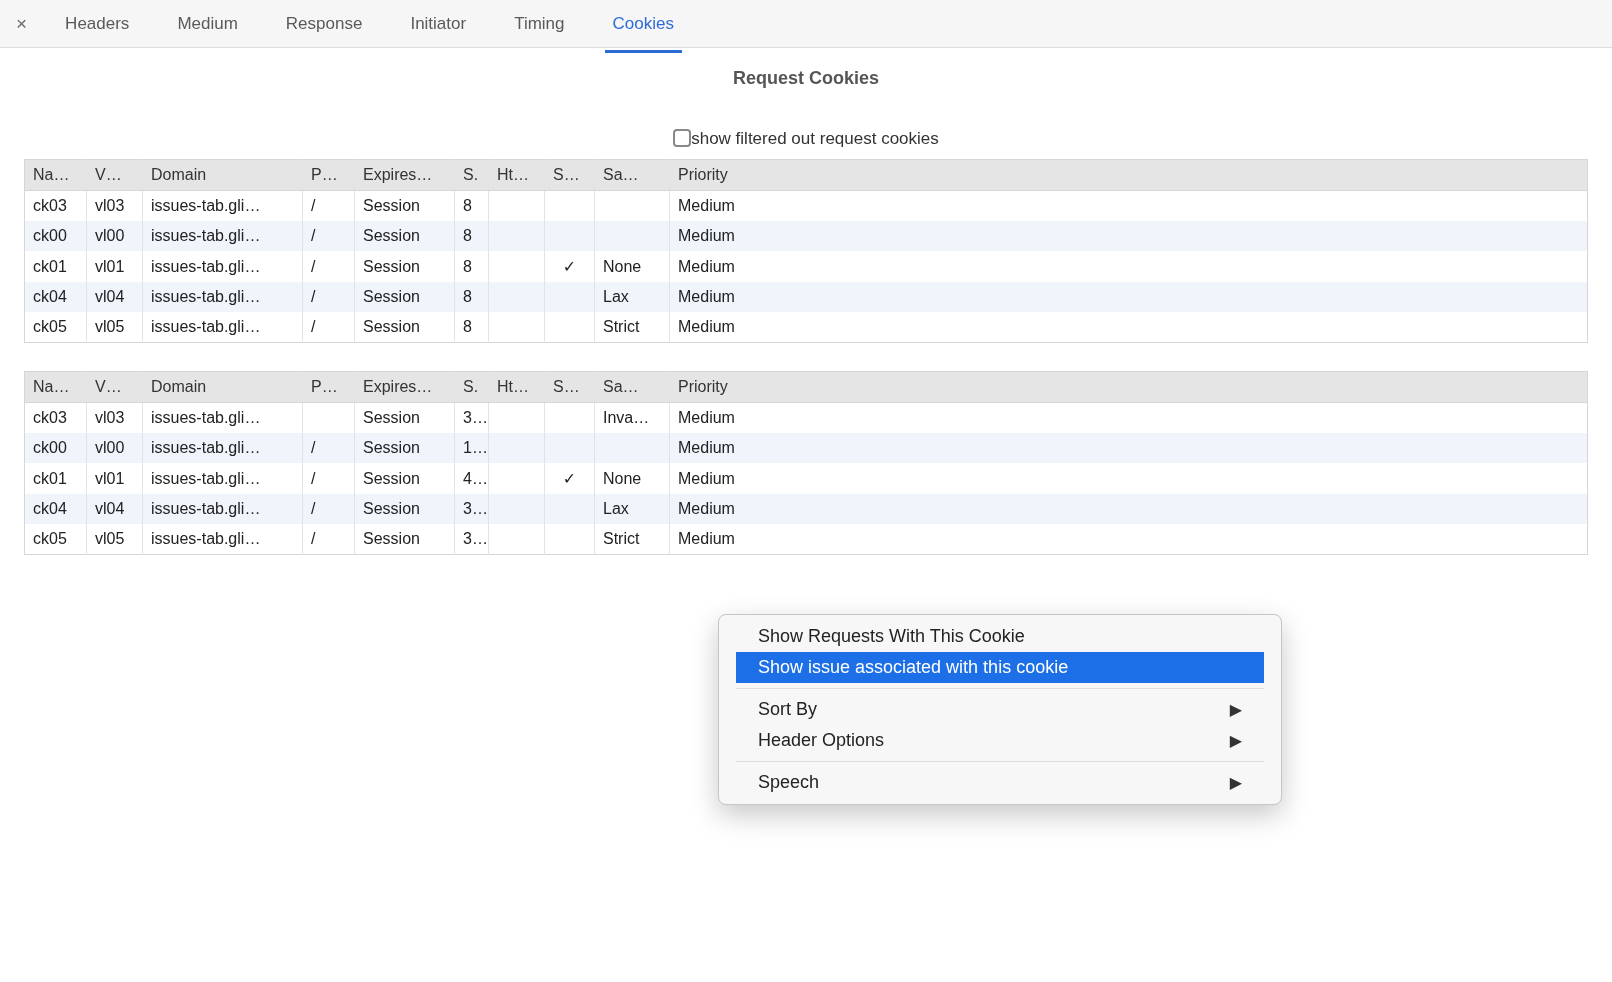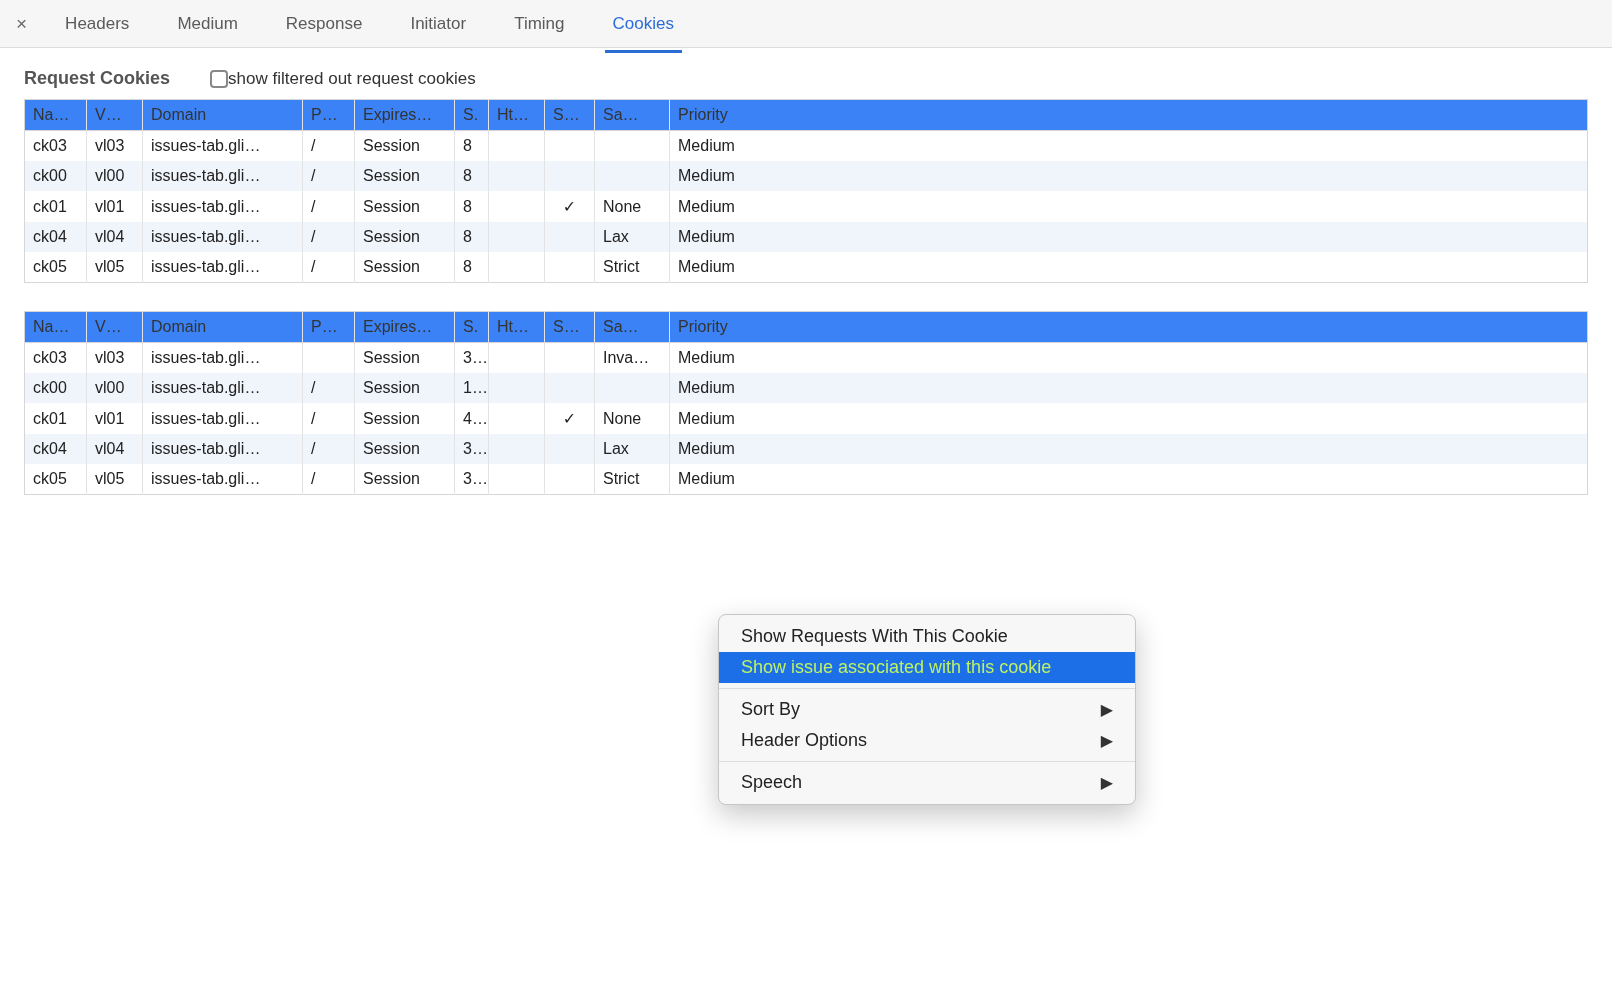--- a/index.html
+++ b/index.html
@@ -53,29 +53,30 @@
   }
 
   
   .content { padding: 20px 24px 0 24px; }
 
   .section-header {
     display: flex;
     align-items: center;
     gap: 40px;
     margin-bottom: 10px;
+    flex-direction: column;
   }
   .section-title {
     font-size: 18px;
     font-weight: 600;
     color: #555;
   }
   .checkbox-row {
     display: flex;
-    align-items: center;
+    align-items: flex-start;
   }
   .checkbox {
     width: 18px; height: 18px;
     border: 2px solid #888;
     border-radius: 4px;
     display: inline-block;
   }
   .checkbox-label { font-size: 17px; color: #333; }
 
   
@@ -90,21 +91,21 @@
     padding: 6px 8px;
     text-align: left;
     font-weight: 400;
     font-size: 16px;
     color: #222;
     white-space: nowrap;
     overflow: hidden;
     text-overflow: ellipsis;
   }
   .dt th {
-    background: #3b82f6;
+    background: #e5e5e5;
     border-bottom: 1px solid #d6d6d6;
     color: #333;
   }
   .dt th:last-child, .dt td:last-child { border-right: none; }
   .dt tbody tr:nth-child(even) td { background: #f0f4fb; }
   .dt tbody tr.selected td { background: #1a6ef5 !important; color: #fff; }
   .checkcol { text-align: center !important; }
   .info-pill {
     display: inline-flex;
     align-items: center;
@@ -120,40 +121,40 @@
     margin-right: 4px;
     vertical-align: middle;
   }
   .dt tbody tr.selected .info-pill { background: rgba(255,255,255,.7); color: #222; }
 
   .section { margin-bottom: 28px; }
 
   
   .ctxmenu {
     position: absolute;
-    width: 418px;
+    width: 564px;
     background: #f7f7f7;
     border: 1px solid #c6c6c6;
     border-radius: 8px;
     box-shadow: 0 10px 28px rgba(0,0,0,.22);
-    padding: 6px 0;
+    padding: 6px 17px;
     font-size: 18px;
   }
   .ctxmenu .item {
     padding: 5px 22px;
     display: flex;
     align-items: center;
     justify-content: space-between;
     color: #222;
     cursor: default;
   }
   .ctxmenu .item .arrow { font-size: 16px; color: #333; }
   .ctxmenu .item.highlight {
     background: #1c6fe7;
-    color: #bef264;
+    color: #ffffff;
   }
   .ctxmenu hr {
     border: none;
     border-top: 1px solid #dcdcdc;
     margin: 5px 0;
   }
 </style>
 </head>
 <body>
 

